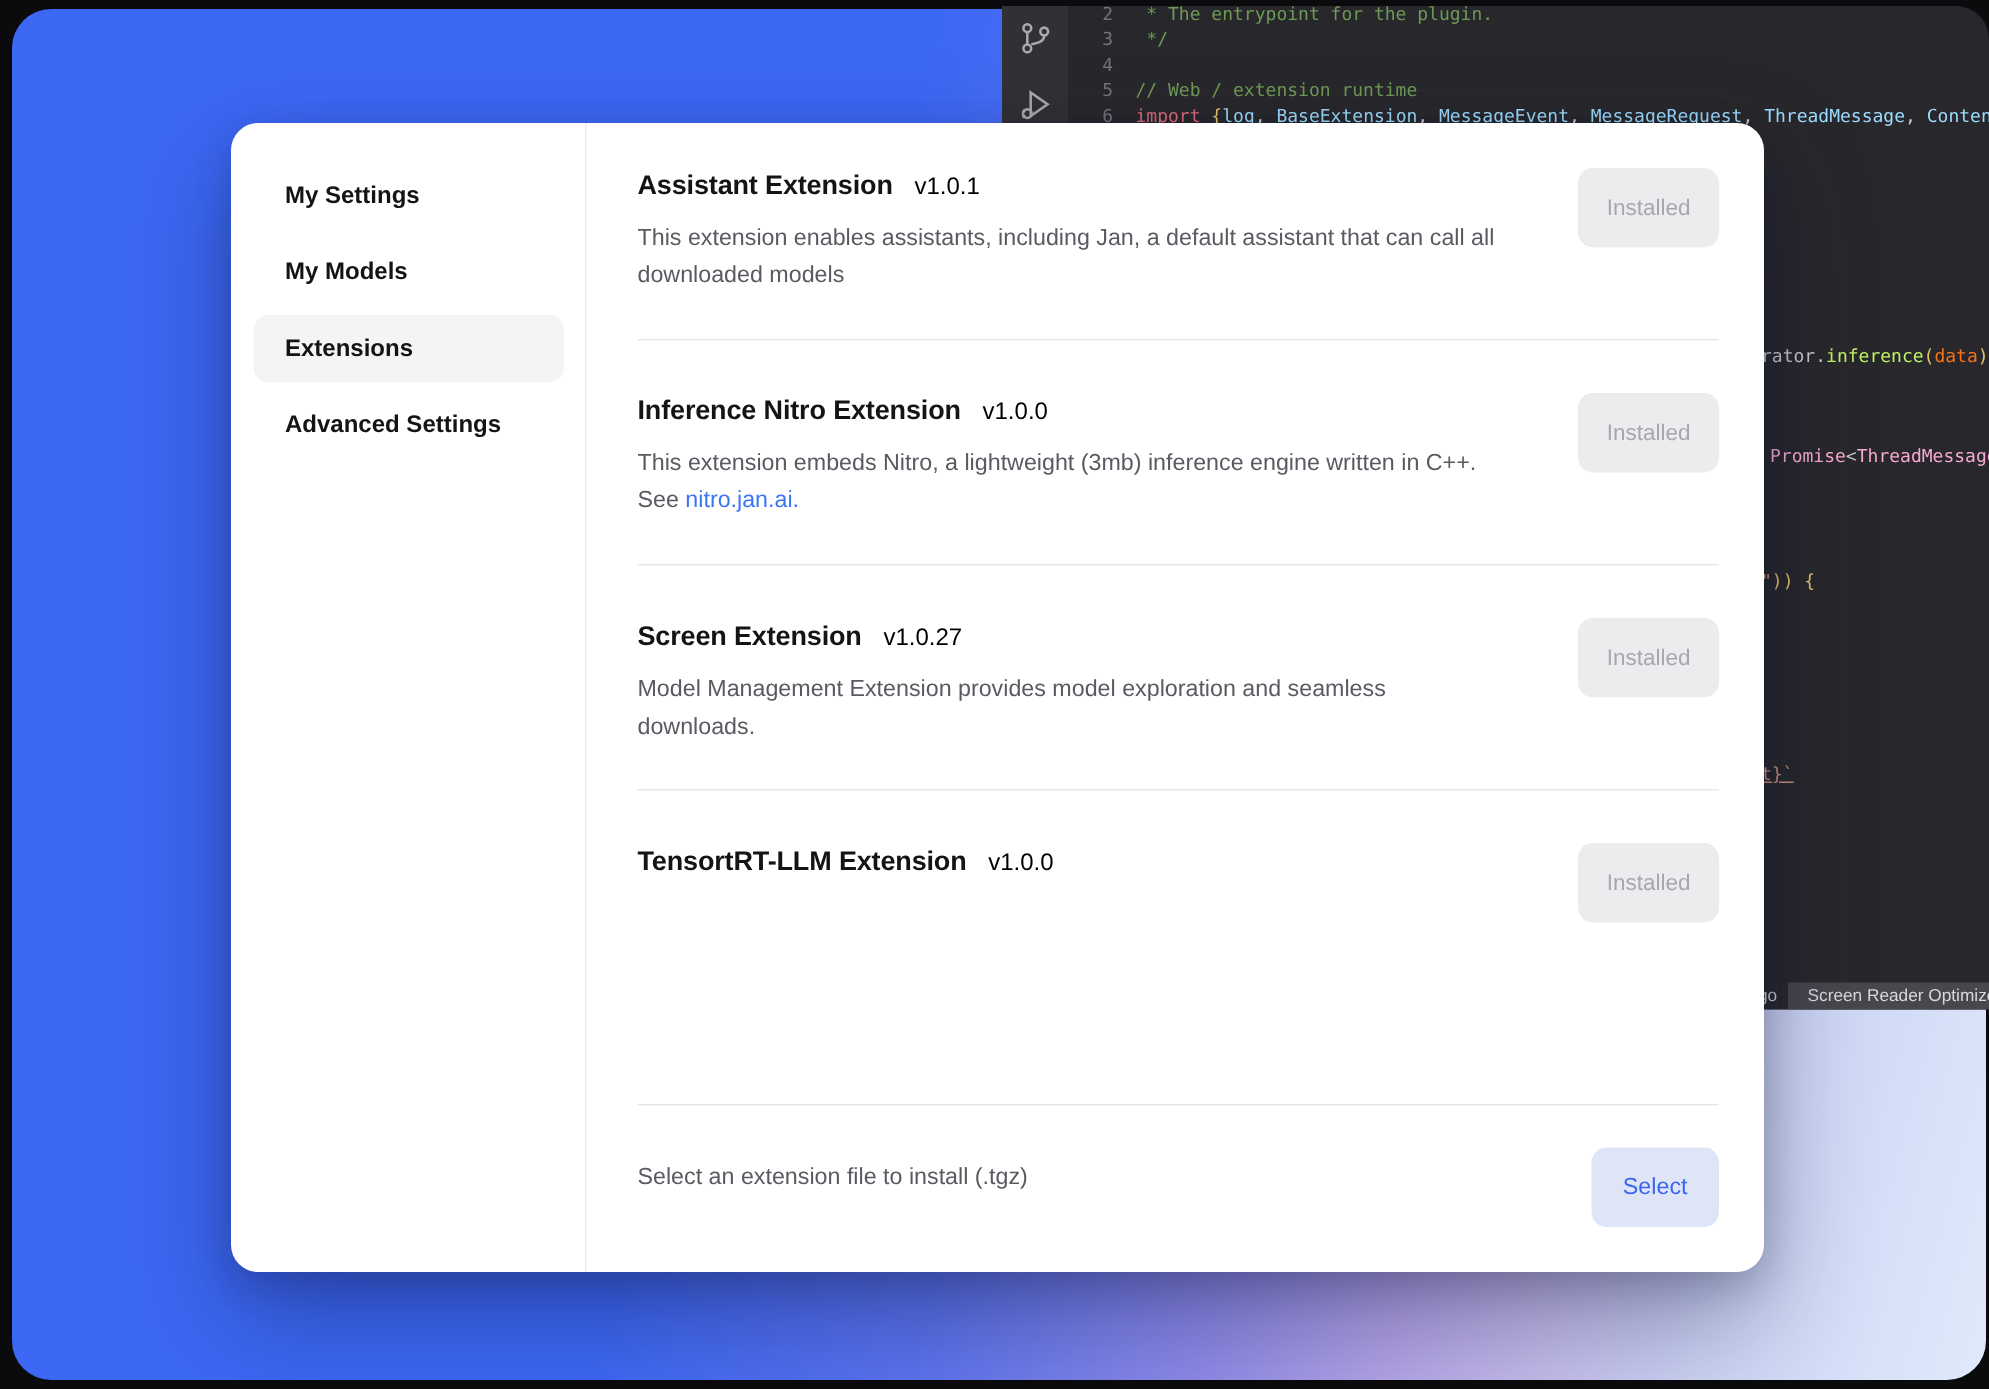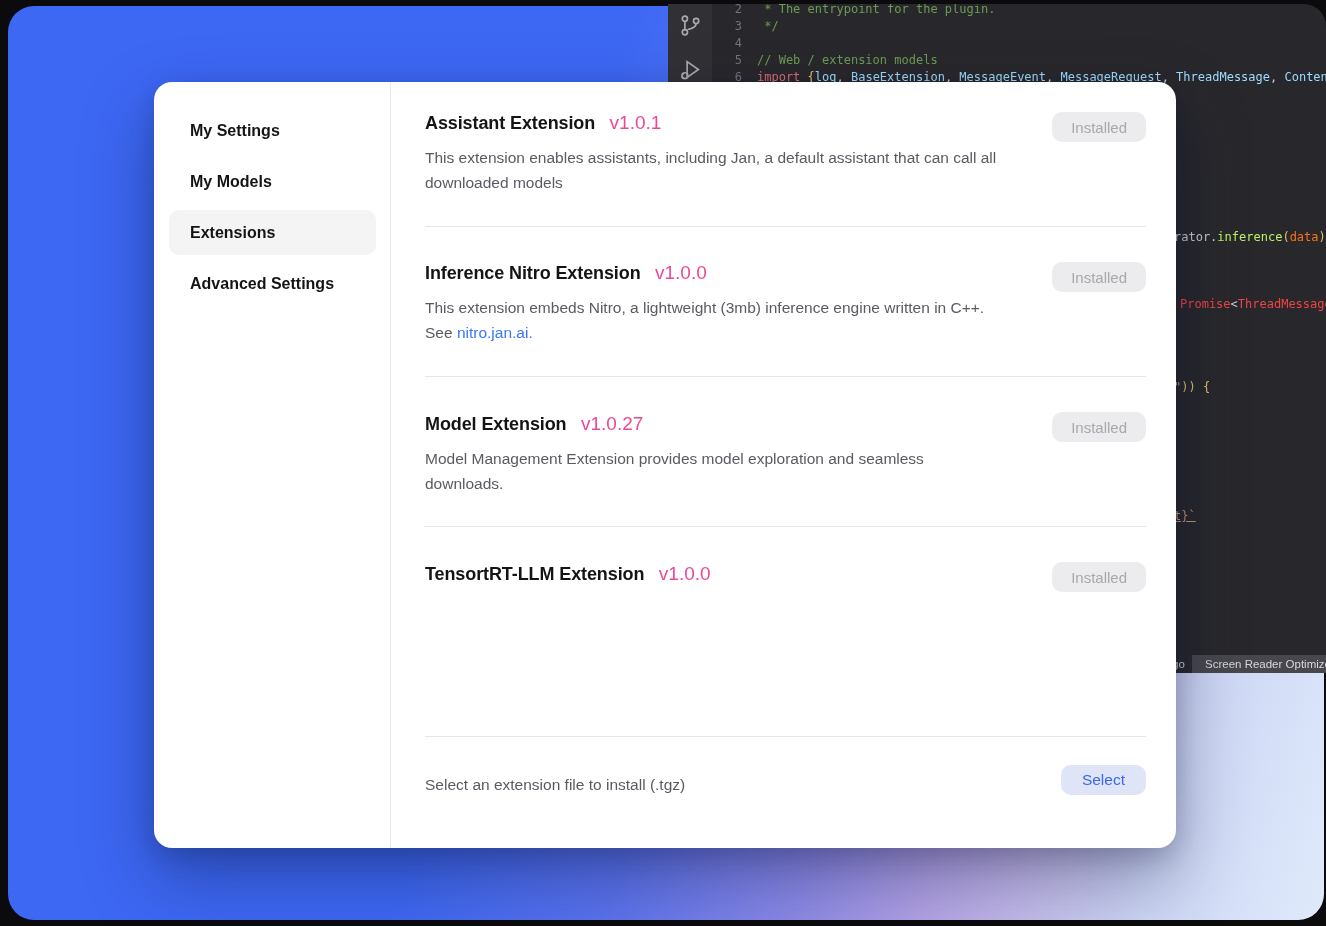--- a/index.html
+++ b/index.html
@@ -37,21 +37,21 @@
 
   .fragment { position:absolute; white-space:pre; line-height:15px; }
 
   .tk-cm  { color:#6d9a55; }
   .tk-kw  { color:#df6b76; }
   .tk-br  { color:#e3c36a; }
   .tk-id  { color:#9cdcfe; }
   .tk-pn  { color:#c9c9ce; }
   .tk-fn  { color:#bef264; }
   .tk-or  { color:#f97316; }
-  .tk-teal{ color:#ef4444; }
+  .tk-teal{ color:#f9a8d4; }
   .tk-str { color:#ce9178; }
   .tk-u   { text-decoration:underline; }
 
   .status-bar { position:absolute; left:0; right:0; bottom:0; height:18px; background:#29292d; }
   .status-left {
     position:absolute; left:504px; top:0; height:18px; line-height:18px;
     font-size:11.5px; color:#cfcfd4; font-family:"Liberation Sans", sans-serif;
   }
   .status-item {
     position:absolute; left:524px; right:0; top:0; height:18px; line-height:18px;
@@ -84,26 +84,26 @@
   .ext-row:nth-child(4) { height:210px; padding-top:34px; }
   .ext-row:nth-child(5) { height:111px; padding-top:27px; }
   .ext-row:nth-child(1) .ext-btn { top:30px; }
   .ext-row:nth-child(2) .ext-btn { top:35px; }
   .ext-row:nth-child(3) .ext-btn { top:35px; }
   .ext-row:nth-child(4) .ext-btn { top:35px; }
   .ext-row:nth-child(5) .ext-btn { top:28px; }
 
   .ext-title-line { line-height:26px; }
   .ext-title { font-size:18px; font-weight:700; color:#141417; letter-spacing:-.1px; }
-  .ext-version { font-size:19px; font-weight:400; color:#ec4899; margin-left:10px; }
+  .ext-version { font-size:16px; font-weight:400; color:#000000; margin-left:10px; }
   .ext-desc { margin-top:9px; font-size:15.5px; color:#5a5a62; line-height:24.5px; max-width:582px; }
   .ext-desc a { color:#3b76f6; text-decoration:none; cursor:pointer; }
 
   .ext-btn {
-    position:absolute; right:30px; height:30px; border:none; border-radius:10px;
+    position:absolute; right:30px; height:53px; border:none; border-radius:10px;
     font-family:"Liberation Sans", sans-serif; display:inline-flex; align-items:center;
   }
   .btn-disabled { background:#ececee; color:#a7a7ad; font-size:15px; font-weight:500; padding:0 19px; cursor:default; }
   .btn-primary  { background:#dfe5f6; color:#3a66f0; font-size:15.5px; font-weight:400; padding:0 21px; cursor:pointer; }
 </style>
 </head>
 <body>
 
 <div class="jan-window"></div>
 
@@ -123,21 +123,21 @@
         <path d="M9 5 L19 12 L9 19 Z"></path>
           <circle cx="7" cy="17.5" r="2.6"></circle>
         <path d="M4.4 15.5 L6 16.4 M4.2 19.8 L6 18.8"></path>
       </svg>
     </div>
   </div>
   <div class="code" id="code-lines">
       <div class="code-line"><span class="gutter">2</span><span class="line-text"><span class="tk-cm"> * The entrypoint for the plugin.</span></span></div>
       <div class="code-line"><span class="gutter">3</span><span class="line-text"><span class="tk-cm"> */</span></span></div>
       <div class="code-line"><span class="gutter">4</span><span class="line-text"></span></div>
-      <div class="code-line"><span class="gutter">5</span><span class="line-text"><span class="tk-cm">// Web / extension models</span></span></div>
+      <div class="code-line"><span class="gutter">5</span><span class="line-text"><span class="tk-cm">// Web / extension runtime</span></span></div>
       <div class="code-line"><span class="gutter">6</span><span class="line-text"><span class="tk-kw">import </span><span class="tk-br">{</span><span class="tk-id">log</span><span class="tk-pn">, </span><span class="tk-id">BaseExtension</span><span class="tk-pn">, </span><span class="tk-id">MessageEvent</span><span class="tk-pn">, </span><span class="tk-id">MessageRequest</span><span class="tk-pn">, </span><span class="tk-id">ThreadMessage</span><span class="tk-pn">, </span><span class="tk-id">ContentType</span></span></div>
     </div>
   <div id="code-fragments">
       <div class="fragment" style="top: 226px; left: 506px;"><span class="tk-pn">rator.</span><span class="tk-fn">inference</span><span class="tk-br">(</span><span class="tk-or">data</span><span class="tk-br">))</span></div>
       <div class="fragment" style="top: 293px; left: 512px;"><span class="tk-teal">Promise</span><span class="tk-pn">&lt;</span><span class="tk-teal">ThreadMessage</span></div>
       <div class="fragment" style="top: 376px; left: 506px;"><span class="tk-str">"</span><span class="tk-br">))</span><span class="tk-br"> {</span></div>
       <div class="fragment" style="top: 505px; left: 506px;"><span class="tk-str tk-u">t}`</span></div>
     </div>
   <div class="status-bar">
     <span class="status-left">go</span>
@@ -172,21 +172,21 @@
       <div class="ext-row">
     <div class="ext-title-line">
       <span class="ext-title">Inference Nitro Extension</span>
       <span class="ext-version">v1.0.0</span>
     </div>
     <div class="ext-desc">This extension embeds Nitro, a lightweight (3mb) inference engine written in C++. See <a>nitro.jan.ai.</a></div>
     <button class="ext-btn btn-disabled">Installed</button>
   </div>
       <div class="ext-row">
     <div class="ext-title-line">
-      <span class="ext-title">Model Extension</span>
+      <span class="ext-title">Screen Extension</span>
       <span class="ext-version">v1.0.27</span>
     </div>
     <div class="ext-desc">Model Management Extension provides model exploration and seamless downloads.</div>
     <button class="ext-btn btn-disabled">Installed</button>
   </div>
       <div class="ext-row">
     <div class="ext-title-line">
       <span class="ext-title">TensortRT-LLM Extension</span>
       <span class="ext-version">v1.0.0</span>
     </div>

